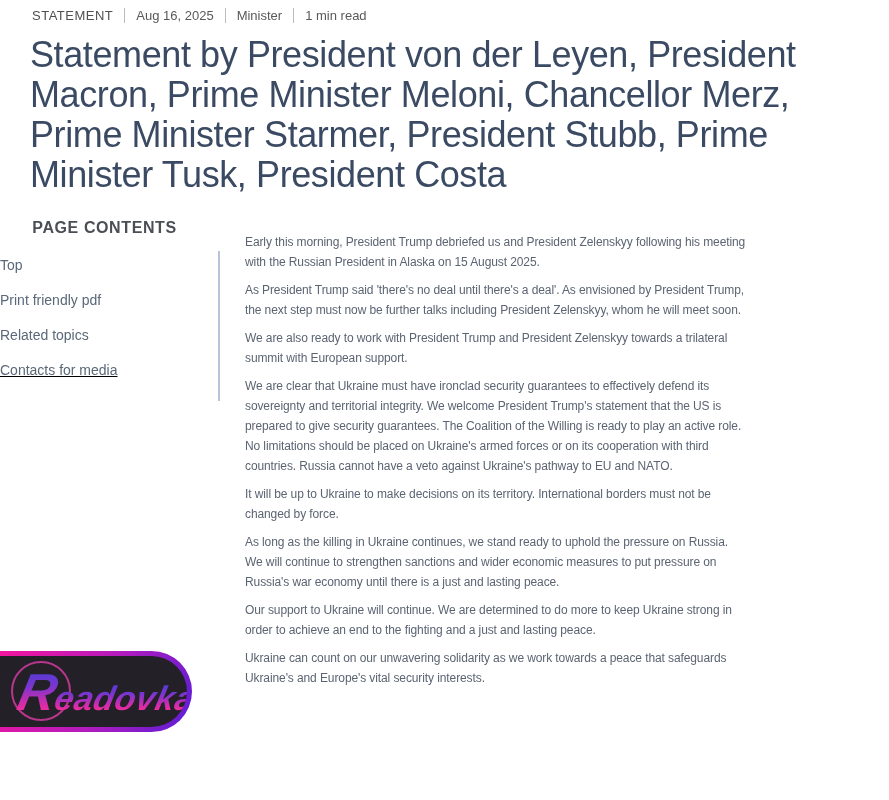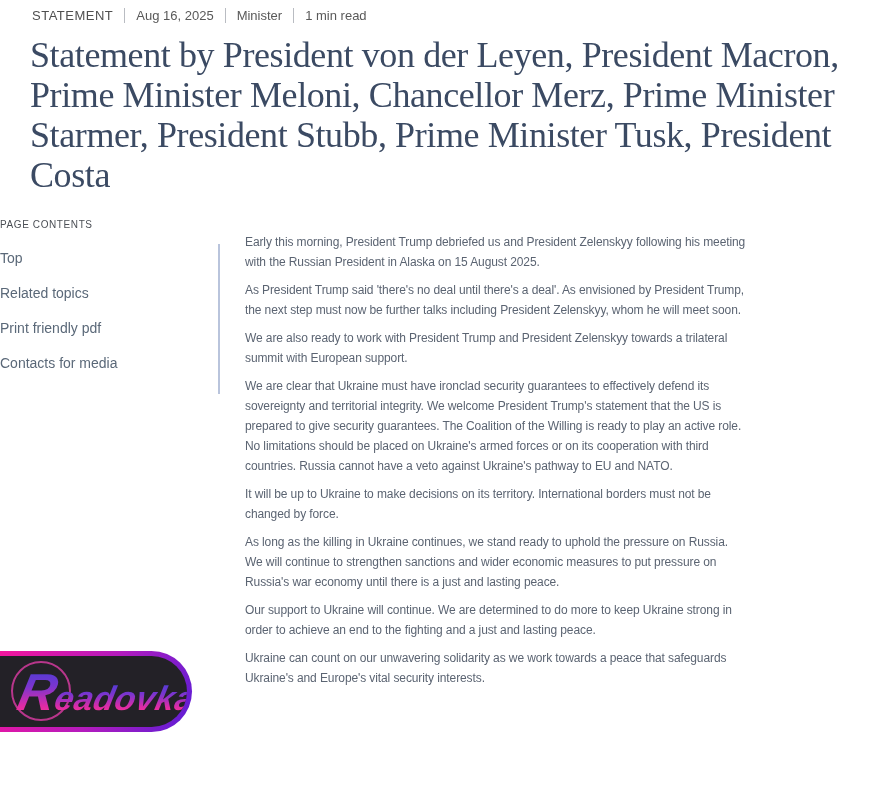--- a/index.html
+++ b/index.html
@@ -28,44 +28,43 @@
 
   
   h1.page-title {
     font-size: 36px;
     line-height: 40px;
     font-weight: 400;
     letter-spacing: -0.4px;
     color: #3b4a63;
     max-width: 852px;
     margin: 6px 0 22px -2px;
-    font-family: Liberation Serif, serif;
   }
 
   
   .content { display: flex; align-items: flex-start; margin-left: -32px; }
 
   .sidebar { width: 220px; flex: 0 0 220px; padding-top: 2px; }
   .sidebar-title {
-    font-size: 10px;
+    font-size: 16px;
     color: #4b4f55;
     letter-spacing: 0.6px;
-    text-align: left;
+    text-align: center;
     padding-right: 11px;
     margin-bottom: 14px;
-    font-weight: 400;
+    font-weight: 700;
   }
   .sidebar-nav ul {
     list-style: none;
     border-right: 2px solid #b9c4dc;
     padding: 5px 10px 2px 0;
     text-align: left;
   }
   .sidebar-nav li { margin-bottom: 17px; }
-  .sidebar-nav li:last-child { margin-bottom: 20px; }
+  .sidebar-nav li:last-child { margin-bottom: 20px; text-decoration: underline; }
   .sidebar-nav a {
     font-size: 14px;
     color: #5a6878;
     text-decoration: none;
     cursor: pointer;
   }
 
   .main {
     margin-left: 25px;
     width: 502px;
@@ -148,24 +147,24 @@
   <div class="content">
 
     <aside class="sidebar">
       <div class="sidebar-title">PAGE CONTENTS</div>
       <nav class="sidebar-nav">
         <ul>
           <li>
             <a>Top</a>
           </li>
           <li>
-            <a>Related topics</a>
+            <a>Print friendly pdf</a>
           </li>
           <li>
-            <a>Print friendly pdf</a>
+            <a>Related topics</a>
           </li>
           <li>
             <a>Contacts for media</a>
           </li>
         </ul>
       </nav>
     </aside>
 
     <article class="main">
       <p>Early this morning, President Trump debriefed us and President Zelenskyy following his meeting with the Russian President in Alaska on 15 August 2025.</p>

